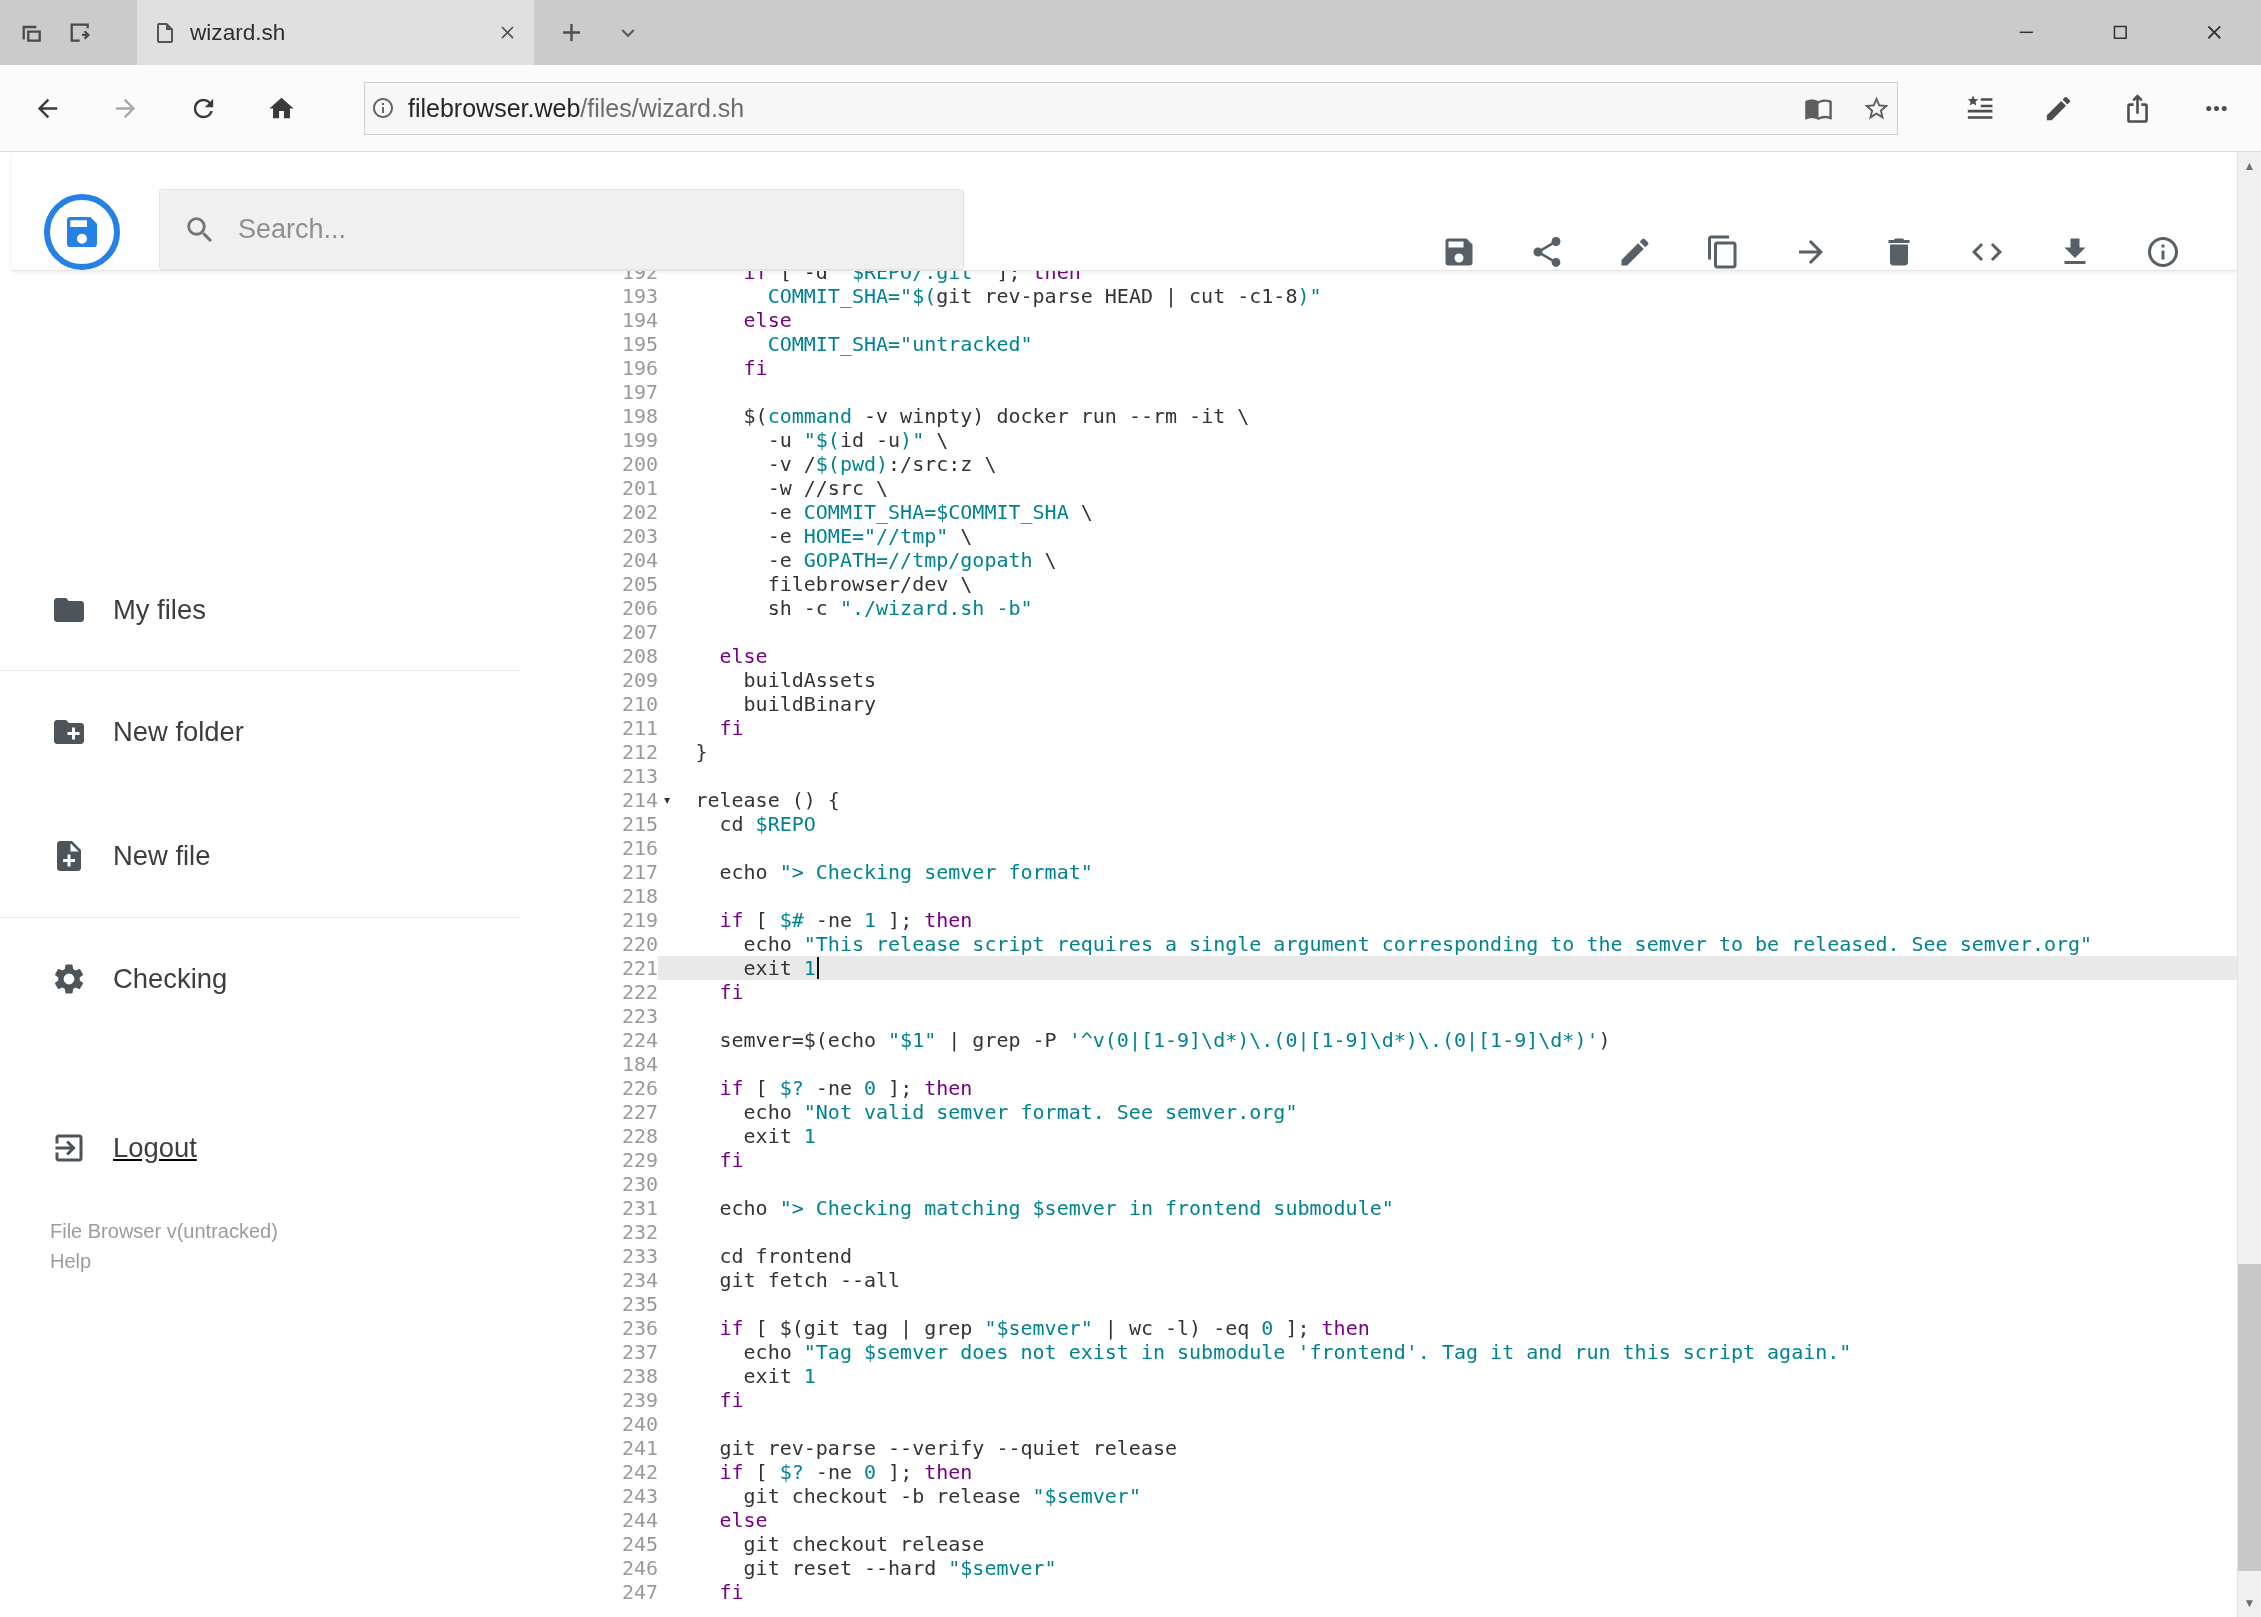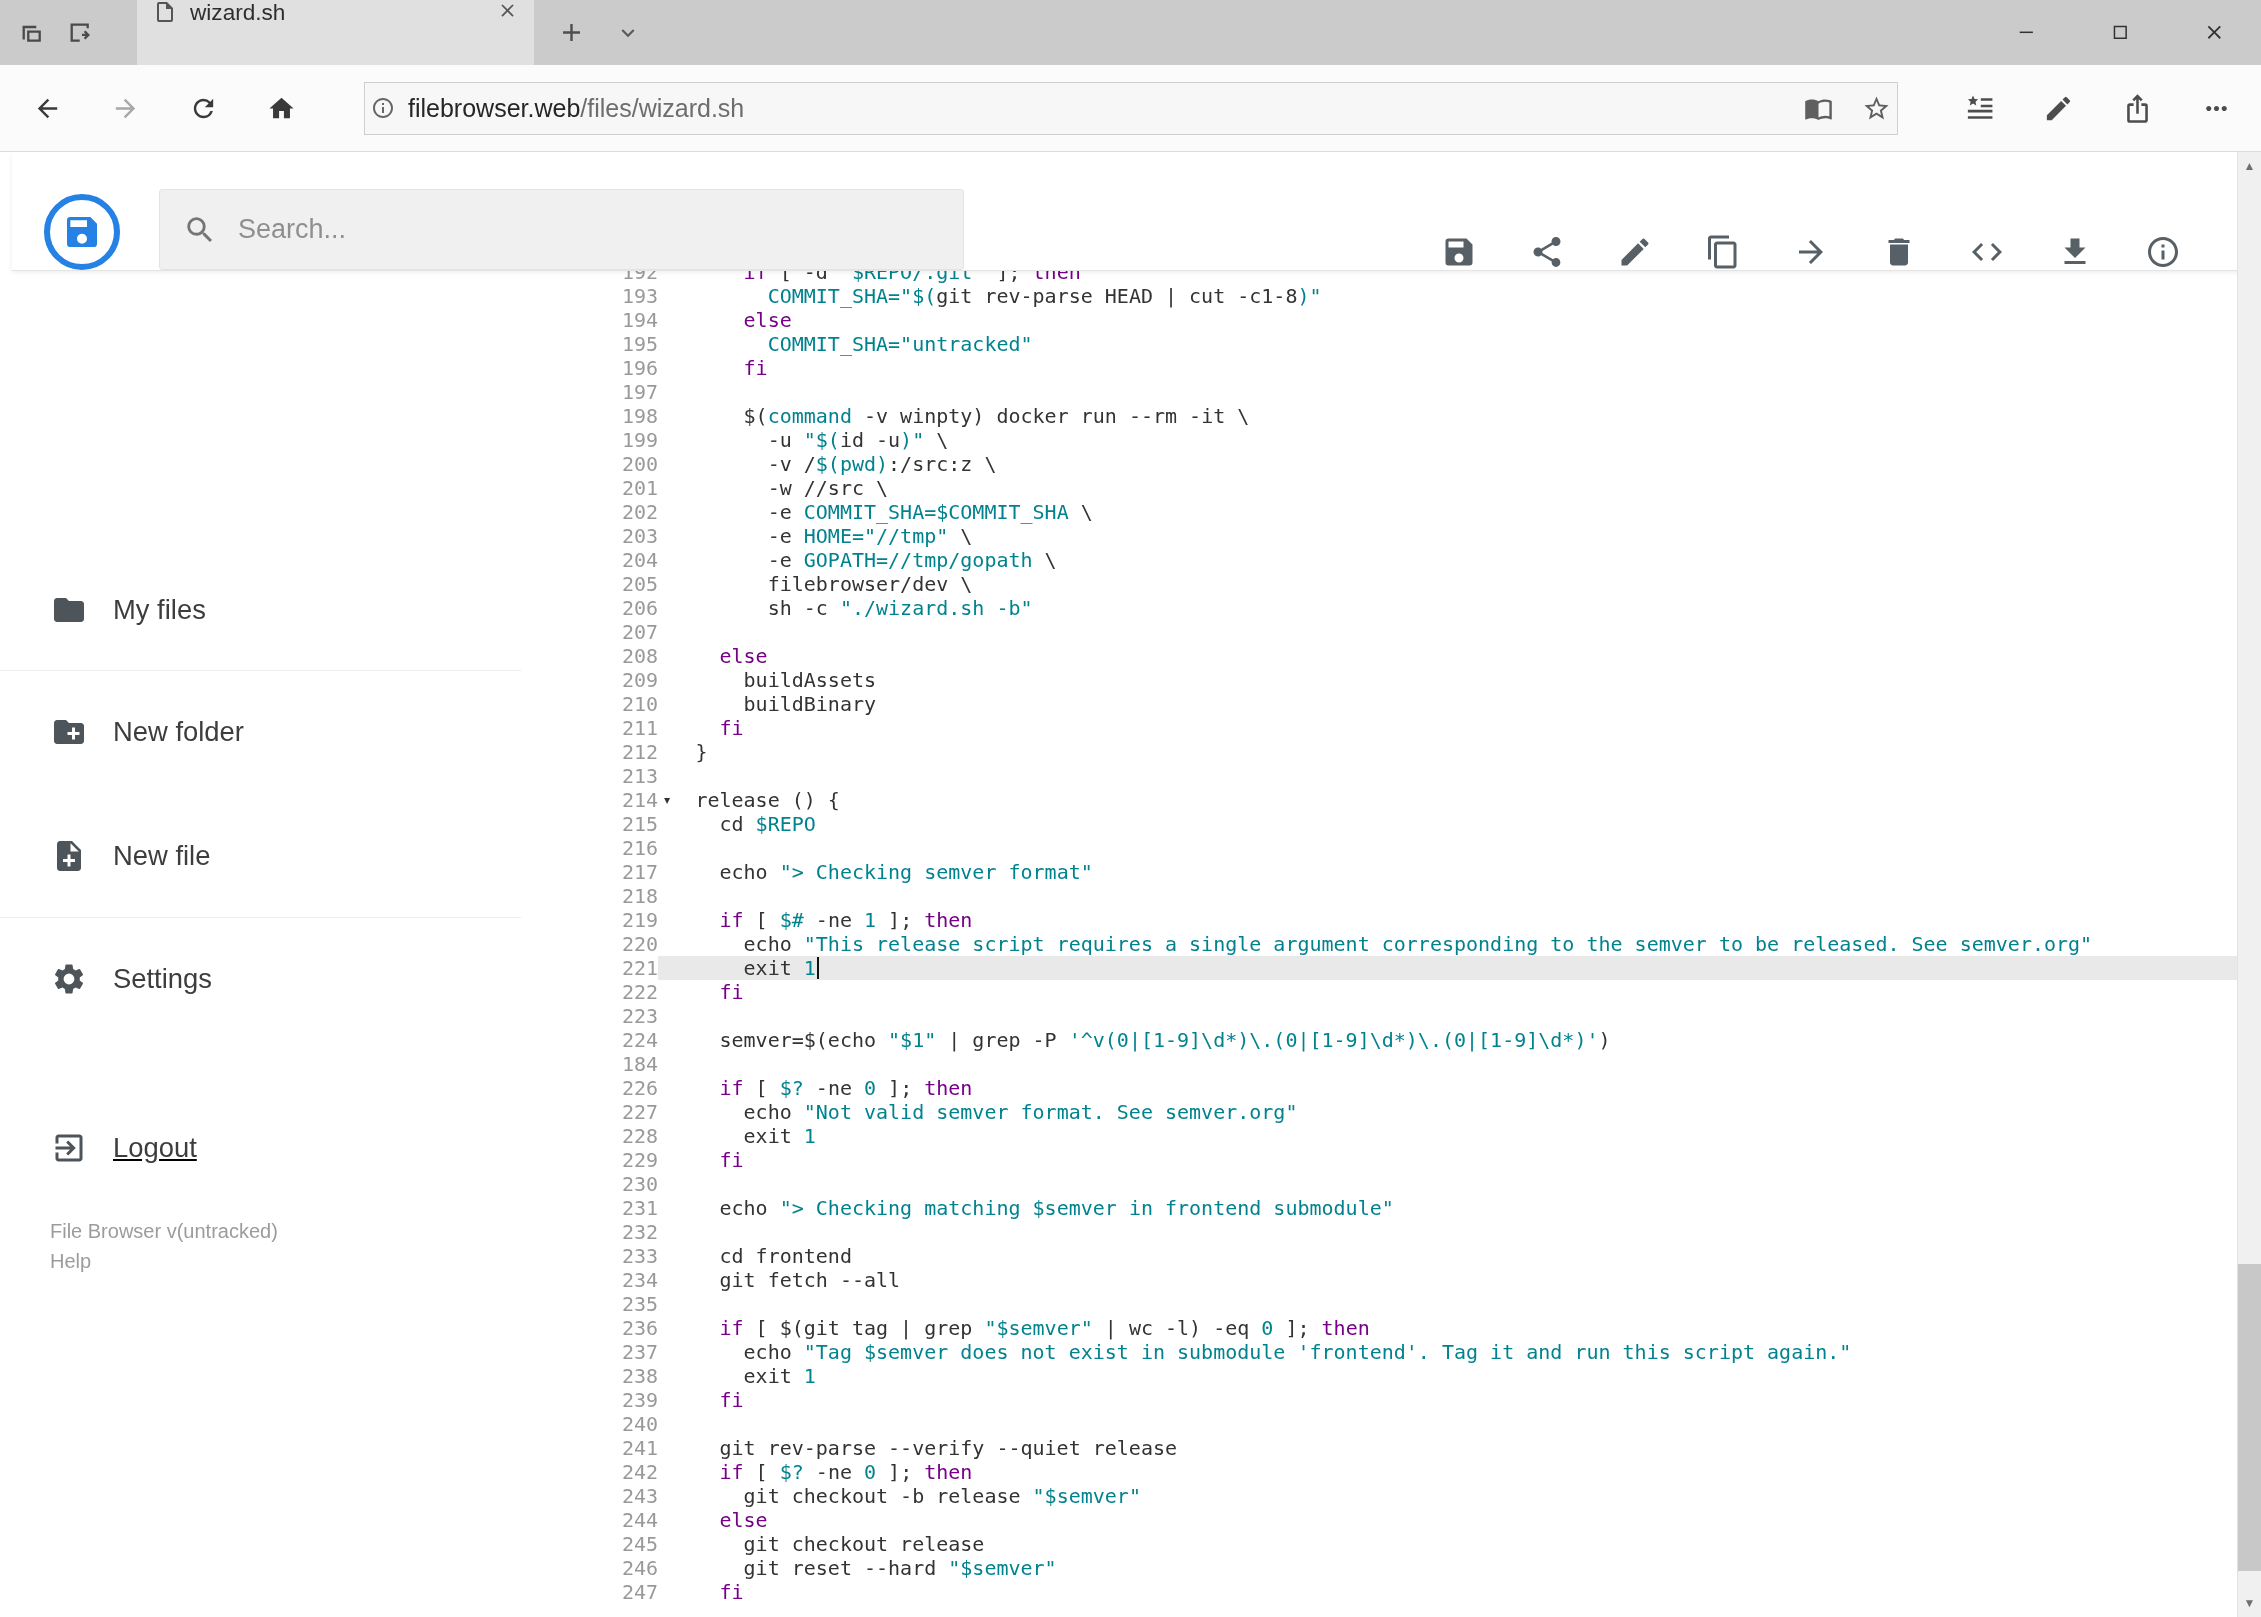--- a/index.html
+++ b/index.html
@@ -8,21 +8,21 @@
   *{box-sizing:border-box}
   html,body{margin:0;padding:0;width:2261px;height:1617px;overflow:hidden;
     background:#fff;font-family:"Liberation Sans",sans-serif;position:relative}
   .icon{display:inline-flex;align-items:center;justify-content:center;flex:none}
   .icon svg{width:100%;height:100%;fill:currentColor}
 
   
   .titlebar{height:65px;background:#cbcbcb;display:flex;align-items:stretch}
   .corner{width:137px;display:flex;align-items:center;gap:21px;padding-left:18px;color:#4a4a4a}
   .corner .icon{width:27.4px;height:27.4px}
-  .tab{width:397px;background:#e0e0e0;display:flex;align-items:flex-start;padding:0 16px;gap:13px}
+  .tab{width:397px;background:#e0e0e0;display:flex;align-items:center;padding:0 16px;gap:13px}
   .tab-doc{width:24px;height:24px;color:#555}
   .tab-title{flex:1;font-size:22.6px;color:#2e2e2e;white-space:nowrap;overflow:hidden}
   .tab-close{width:21px;height:21px;color:#555}
   .newtab{width:29px;height:29px;color:#4f4f4f;align-self:center;margin-left:22.6px}
   .tabchev{width:26px;height:26px;color:#5a5a5a;align-self:center;margin-left:29px}
   .win-controls{margin-left:auto;display:flex}
   .win-btn{width:94px;height:65px;display:flex;align-items:center;justify-content:center;color:#333}
   .win-btn .icon{width:22.6px;height:22.6px}
 
   
@@ -360,21 +360,21 @@
         </svg>
       </span>
       <span class="sb-label">New file</span>
     </div>
     <div class="sb-item" style="top: 647px;">
       <span class="icon">
         <svg viewBox="0 0 24 24">
           <path d="M19.14 12.94c.04-.3.06-.61.06-.94 0-.32-.02-.64-.07-.94l2.03-1.58a.49.49 0 0 0 .12-.61l-1.92-3.32a.488.488 0 0 0-.59-.22l-2.39.96c-.5-.38-1.03-.7-1.62-.94l-.36-2.54a.484.484 0 0 0-.48-.41h-3.84c-.24 0-.43.17-.47.41l-.36 2.54c-.59.24-1.13.57-1.62.94l-2.39-.96c-.22-.08-.47 0-.59.22L2.74 8.87c-.12.21-.08.47.12.61l2.03 1.58c-.05.3-.09.63-.09.94s.02.64.07.94l-2.03 1.58a.49.49 0 0 0-.12.61l1.92 3.32c.12.22.37.29.59.22l2.39-.96c.5.38 1.03.7 1.62.94l.36 2.54c.05.24.24.41.48.41h3.84c.24 0 .44-.17.47-.41l.36-2.54c.59-.24 1.13-.56 1.62-.94l2.39.96c.22.08.47 0 .59-.22l1.92-3.32a.49.49 0 0 0-.12-.61l-2.01-1.58zM12 15.6A3.6 3.6 0 1 1 12 8.4a3.6 3.6 0 0 1 0 7.2z"></path>
         </svg>
       </span>
-      <span class="sb-label">Settings</span>
+      <span class="sb-label">Checking</span>
     </div>
     <div class="sb-item" style="top: 816px; text-decoration: underline;">
       <span class="icon">
         <svg viewBox="0 0 24 24">
           <path d="M10.09 15.59 11.5 17l5-5-5-5-1.41 1.41L12.67 11H3v2h9.67l-2.58 2.59zM19 3H5c-1.11 0-2 .9-2 2v4h2V5h14v14H5v-4H3v4c0 1.1.89 2 2 2h14c1.1 0 2-.9 2-2V5c0-1.1-.9-2-2-2z"></path>
         </svg>
       </span>
       <span class="sb-label">Logout</span>
     </div>
   </div>

